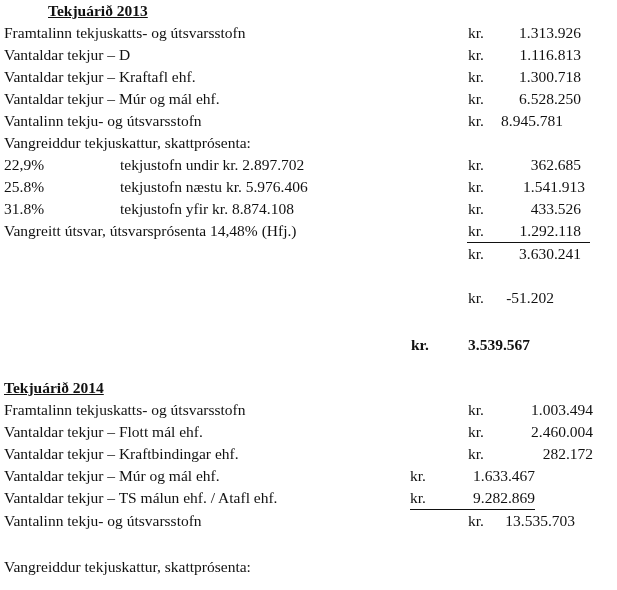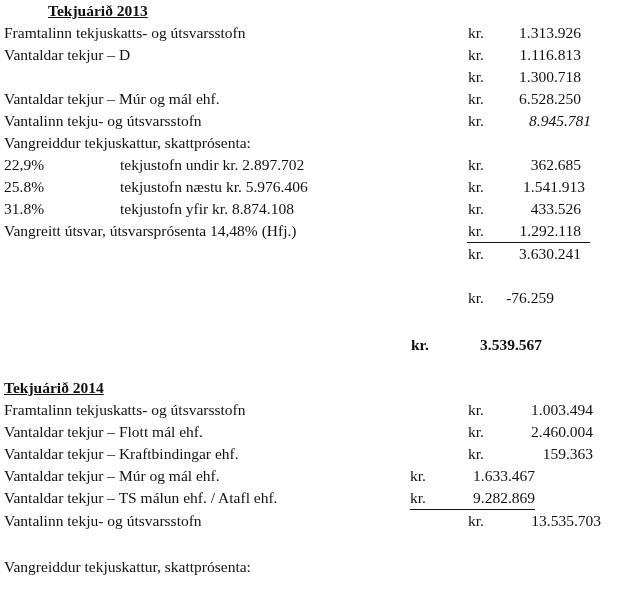--- a/index.html
+++ b/index.html
@@ -27,32 +27,33 @@
   <span>Framtalinn tekjuskatts- og útsvarsstofn</span>
   <span class="kr" style="left:464px;">kr.</span>
   <span class="amt" style="right:23px;">1.313.926</span>
 </div>
 <div class="line" style="top:44px; width:600px;">
   <span>Vantaldar tekjur – D</span>
   <span class="kr" style="left:464px;">kr.</span>
   <span class="amt" style="right:23px;">1.116.813</span>
 </div>
 <div class="line" style="top:66px; width:600px;">
+  <span>Vantaldar tekjur – Kraftafl ehf.</span>
   <span class="kr" style="left:464px;">kr.</span>
   <span class="amt" style="right:23px;">1.300.718</span>
 </div>
 <div class="line" style="top:88px; width:600px;">
   <span>Vantaldar tekjur – Múr og mál ehf.</span>
   <span class="kr" style="left:464px;">kr.</span>
   <span class="amt" style="right:23px;">6.528.250</span>
 </div>
 <div class="line" style="top:110px; width:600px;">
   <span>Vantalinn tekju- og útsvarsstofn</span>
   <span class="kr" style="left:464px;">kr.</span>
-  <span class="amt" style="right:13px;font-style:italic;">8.945.781</span>
+  <span class="amt" style="right:41px;">8.945.781</span>
 </div>
 
 <div class="line" style="top:132px;">Vangreiddur tekjuskattur, skattprósenta:</div>
 
 <div class="line" style="top:154px; width:600px;">
   <span>22,9%</span>
   <span class="pctdesc" style="left:116px;">tekjustofn undir kr. 2.897.702</span>
   <span class="kr" style="left:464px;">kr.</span>
   <span class="amt" style="right:23px;margin-left:40px;">362.685</span>
 </div>
@@ -76,55 +77,55 @@
   <span class="amt" style="right:23px;">1.292.118</span>
 </div>
 
 <div class="line" style="top:243px; width:600px;">
   <span class="kr" style="left:464px;">kr.</span>
   <span class="amt" style="right:23px;">3.630.241</span>
 </div>
 
 <div class="line" style="top:287px; width:600px;">
   <span class="kr" style="left:464px;">kr.</span>
-  <span class="amt" style="right:50px;">-76.259</span>
+  <span class="amt" style="right:50px;">-51.202</span>
 </div>
 
 <div class="line bold" style="top:334px; width:600px;">
   <span class="kr" style="left:407px;">kr.</span>
-  <span class="abs" style="left:464px; top:0;margin-left:12px;">3.539.567</span>
+  <span class="abs" style="left:464px; top:0;">3.539.567</span>
 </div>
 
 <div class="line heading" style="top:377px;">Tekjuárið 2014</div>
 
 <div class="line" style="top:399px; width:600px;">
   <span>Framtalinn tekjuskatts- og útsvarsstofn</span>
   <span class="kr" style="left:464px;">kr.</span>
   <span class="amt" style="right:11px;">1.003.494</span>
 </div>
 <div class="line" style="top:421px; width:600px;">
   <span>Vantaldar tekjur – Flott mál ehf.</span>
   <span class="kr" style="left:464px;">kr.</span>
   <span class="amt" style="right:11px;">2.460.004</span>
 </div>
 <div class="line" style="top:443px; width:600px;">
   <span>Vantaldar tekjur – Kraftbindingar ehf.</span>
   <span class="kr" style="left:464px;">kr.</span>
-  <span class="amt" style="right:11px;">159.363</span>
+  <span class="amt" style="right:11px;">282.172</span>
 </div>
 <div class="line" style="top:465px; width:600px;">
   <span>Vantaldar tekjur – Múr og mál ehf.</span>
   <span class="kr" style="left:406px;">kr.</span>
   <span class="amt" style="right:69px;">1.633.467</span>
 </div>
 <div class="line" style="top:487px; width:600px;">
   <span>Vantaldar tekjur – TS málun ehf. / Atafl ehf.</span>
   <span class="uline-row2" style="left:406px; width:125px; top:0;"></span>
   <span class="kr" style="left:406px;">kr.</span>
   <span class="amt" style="right:69px;">9.282.869</span>
 </div>
 <div class="line" style="top:510px; width:600px;">
   <span>Vantalinn tekju- og útsvarsstofn</span>
   <span class="kr" style="left:464px;">kr.</span>
-  <span class="amt" style="right:3px;">13.535.703</span>
+  <span class="amt" style="right:29px;">13.535.703</span>
 </div>
 
 <div class="line" style="top:556px;">Vangreiddur tekjuskattur, skattprósenta:</div>
 
 </body></html>

